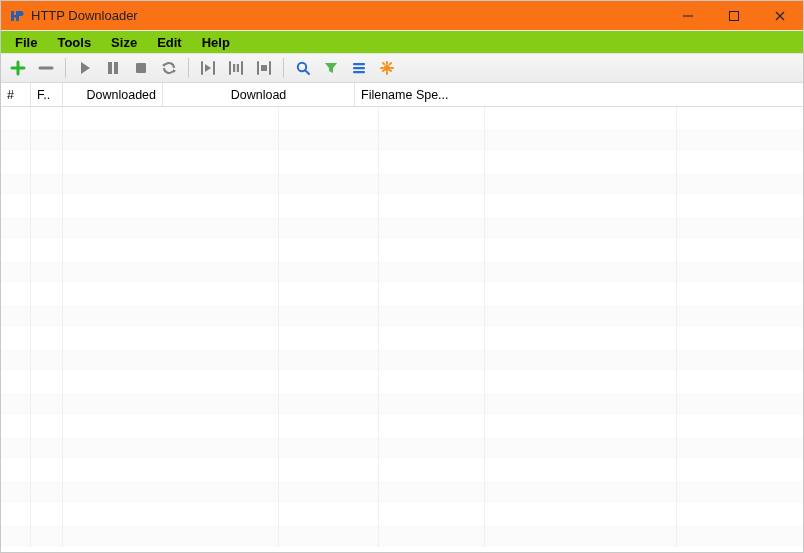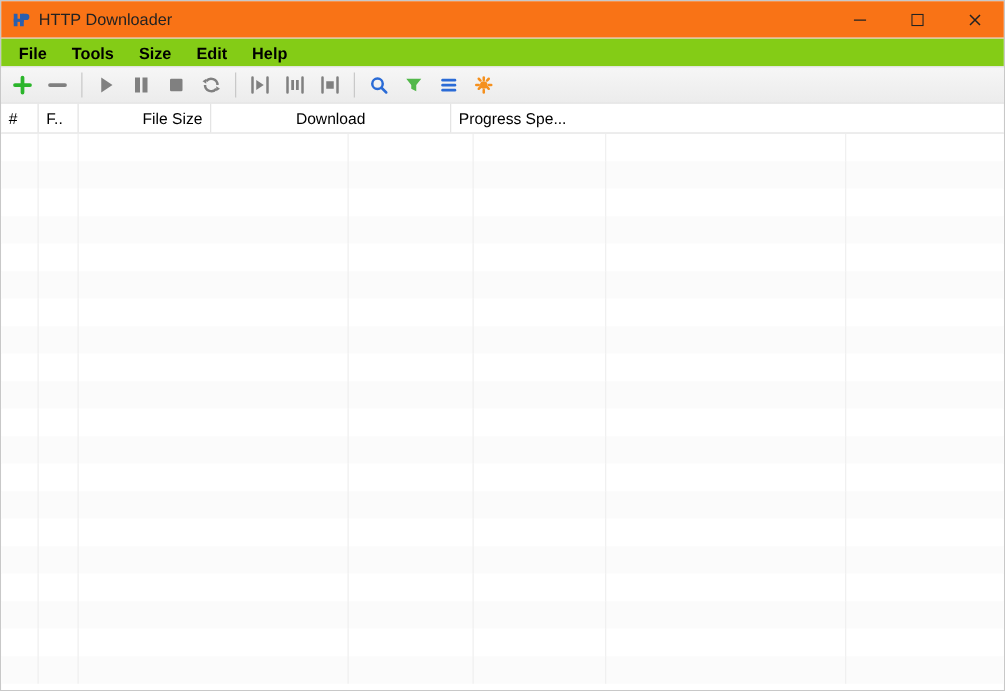--- a/index.html
+++ b/index.html
@@ -273,23 +273,23 @@
           <rect x="9.3" y="2.7" width="4" height="2" rx="1" transform="rotate(-45 11.3 3.7)"></rect>
           <rect x="2.7" y="9.3" width="4" height="2" rx="1" transform="rotate(-45 4.7 10.3)"></rect>
         </g>
       </svg>
     </div>
   </div>
 
   <div class="table-header">
     <div class="col col-num">#</div>
     <div class="col col-f">F..</div>
-    <div class="col col-size right">File Size</div>
+    <div class="col col-dl right">Downloaded</div>
     <div class="col col-prog center">Download</div>
-    <div class="col col-spd">Progress Spe...</div>
+    <div class="col col-spd">Filename Spe...</div>
   </div>
 
   <div class="table-body" id="table-body">
       <div class="row">
         <div class="cell col-num"></div>
         <div class="cell col-f"></div>
         <div class="cell col-name"></div>
         <div class="cell col-dl"></div>
         <div class="cell col-size"></div>
         <div class="cell col-prog"></div>

